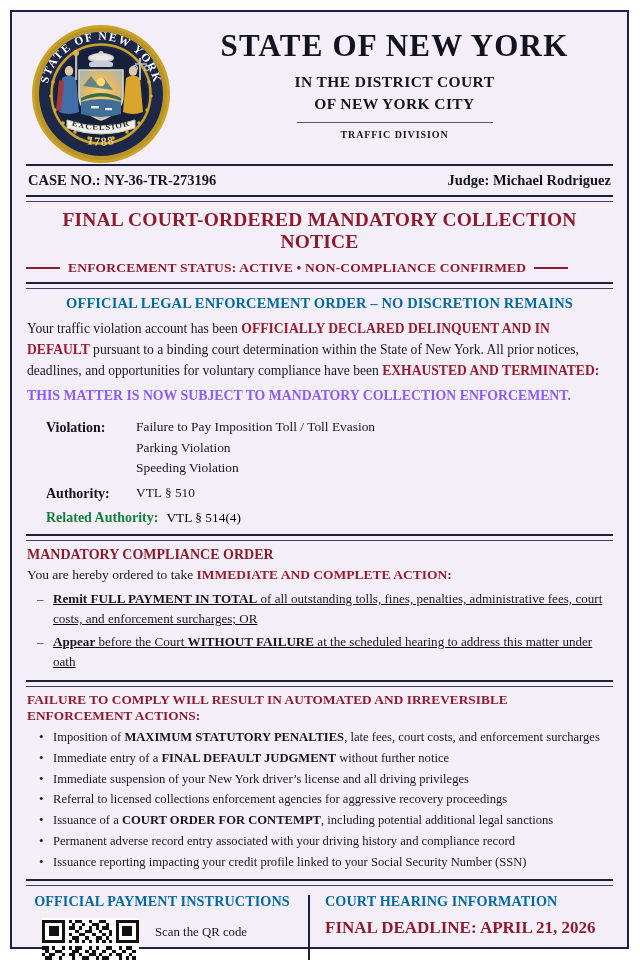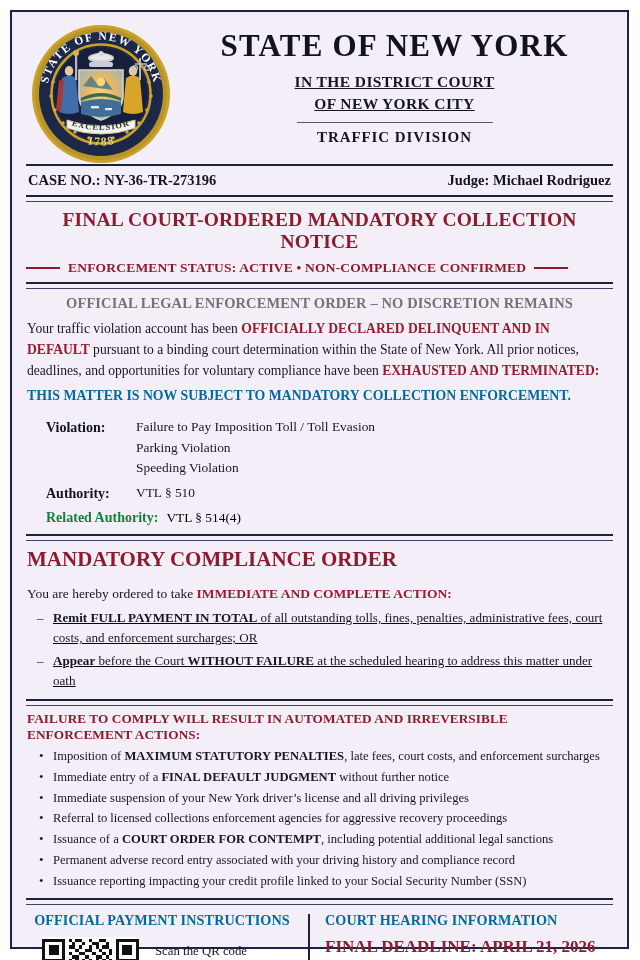--- a/index.html
+++ b/index.html
@@ -67,30 +67,29 @@
     line-height: 1.05;
     font-family: "Liberation Serif", serif;
   }
   .t-court {
     font-size: 15.5px;
     font-weight: bold;
     letter-spacing: 0.4px;
     color: #14161f;
     margin-top: 9px;
     line-height: 1.35;
-    text-decoration: underline;
   }
   .t-rule {
     width: 196px;
     height: 1px;
     background: #5a5570;
     margin: 7px auto 6px auto;
   }
   .t-div {
-    font-size: 15px;
+    font-size: 10px;
     font-weight: bold;
     letter-spacing: 0.9px;
     color: #14161f;
   }
 
   
   .rule-single {
     height: 2px;
     background: #1d2140;
     margin: 0;
@@ -141,36 +140,36 @@
     font-weight: bold;
     letter-spacing: 0.2px;
   }
 
   
   .sec { padding: 6px 1px 5px 1px; }
   .order-head {
     text-align: center;
     font-size: 14.5px;
     font-weight: bold;
-    color: #737373;
+    color: #0369a1;
     letter-spacing: 0.1px;
     margin-bottom: 6px;
   }
   .para {
     font-size: 13.6px;
     line-height: 1.55;
     color: #15171f;
     text-align: left;
   }
   .red { color: #9b1b2e; font-weight: bold; }
   .bold { font-weight: bold; }
   .subject-line {
     font-size: 13.8px;
     font-weight: bold;
-    color: #0369a1;
+    color: #8b5cf6;
     margin-top: 7px;
   }
 
   
   .vio {
     padding: 8px 0 4px 0;
   }
   .vio-row {
     display: flex;
     align-items: flex-start;
@@ -187,23 +186,23 @@
   .vio-label.w1 { width: 110px; flex: 0 0 110px; }
   .vio-val { color: #15171f; }
   .vio-sub { padding-left: 110px; color:#15171f; font-size:13.4px; line-height:1.5;}
   .vio-row2 { display:flex; align-items:baseline; font-size:13.4px; line-height:1.62; }
   .vio-lab2 { font-weight:bold; color:#15803d; padding-left:20px; font-size:14px; }
   .vio-val2 { padding-left: 8px; }
 
   
   .mco-head {
     color: #8d1b2d;
-    font-size: 21px;
-    font-weight: bold;
-    margin-bottom: 12px;
+    font-size: 14px;
+    font-weight: bold;
+    margin-bottom: 2px;
   }
   .mco-lead { font-size: 13.5px; color:#15171f; line-height:1.5;}
   .dash-list { margin: 4px 0 0 0; padding: 0; list-style: none; text-decoration: underline; }
   .dash-list li {
     position: relative;
     padding-left: 26px;
     font-size: 13.1px;
     line-height: 1.52;
     color: #15171f;
     margin-bottom: 3px;

